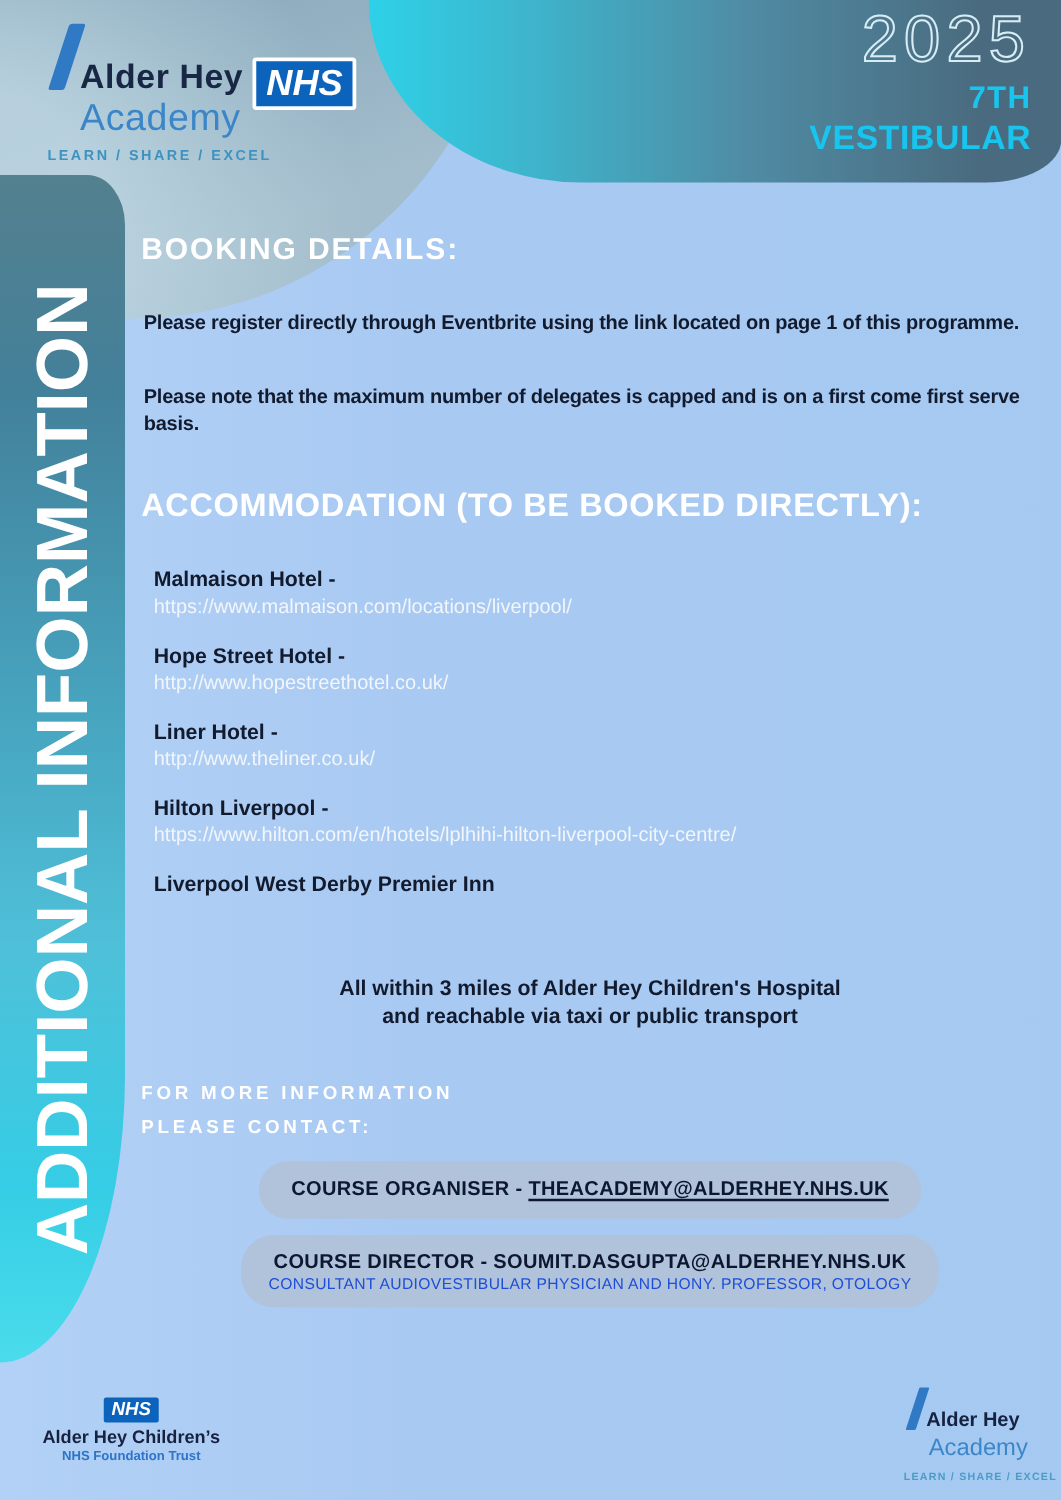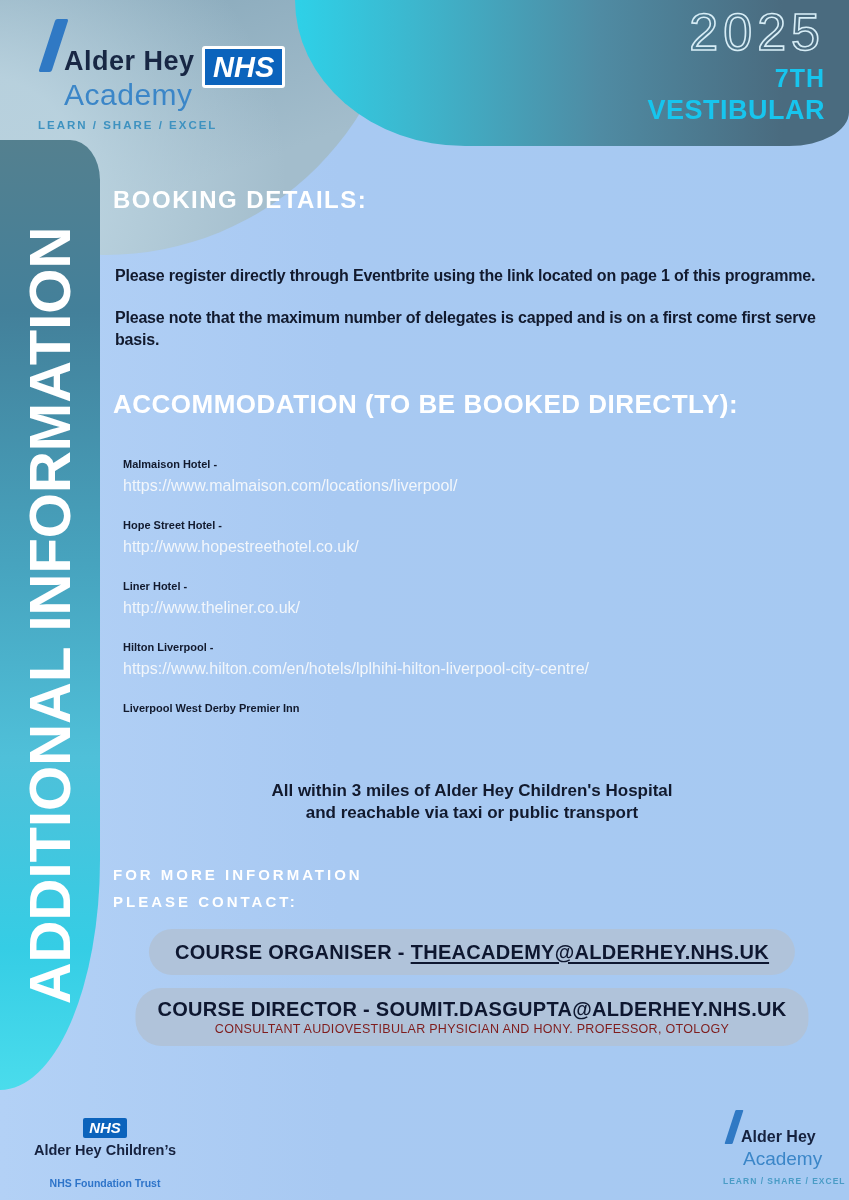--- a/index.html
+++ b/index.html
@@ -44,42 +44,42 @@
   .year{font-size:52px;font-weight:400;letter-spacing:5px;line-height:1.0;
     color:transparent;text-align:right;-webkit-text-stroke:1.6px #d7edf6;}
   .edition{margin-top:6px;font-size:25px;font-weight:800;color:#17c5ee;letter-spacing:1px;}
   .course{margin-top:2px;font-size:27px;font-weight:800;color:#17c5ee;letter-spacing:.5px;}
 
   
   .content{position:absolute;left:113px;top:0;width:718px;z-index:5;}
   .h-white{color:#ffffff;font-weight:700;}
   .h-booking{position:absolute;top:186px;width:100%;font-size:24px;letter-spacing:1.5px;}
   .para{position:absolute;left:2px;width:715px;font-size:16px;font-weight:700;color:#121a2e;line-height:1.35;letter-spacing:-0.2px;}
-  .p1{top:265px;}
+  .p1{top:248px;}
   .p2{top:307px;}
   .h-accom{position:absolute;top:389px;width:100%;font-size:26px;letter-spacing:.5px;}
   .hotels{position:absolute;left:10px;top:453px;width:706px;display:flex;flex-direction:column;gap:17px;}
-  .hotel-name{font-size:11px;font-weight:700;color:#121a2e;line-height:22px;}
+  .hotel-name{font-size:17px;font-weight:700;color:#121a2e;line-height:22px;}
   .hotel-url{font-size:16px;font-weight:400;color:#f2f6fb;line-height:22px;overflow-wrap:break-word;}
   .note{position:absolute;top:780px;width:100%;text-align:center;font-size:17px;font-weight:700;color:#121a2e;line-height:22px;}
   .h-contact{position:absolute;top:861px;width:100%;font-size:15px;letter-spacing:3px;line-height:27px;}
   .pill{position:absolute;left:50%;transform:translateX(-50%);background:#b0c3da;border-radius:26px;
     display:flex;flex-direction:column;align-items:center;justify-content:center;white-space:nowrap;}
   .pill1{top:929px;height:46px;padding:0 26px;}
   .pill2{top:988px;height:58px;padding:0 22px;}
-  .pill-line{font-size:20px;font-weight:700;color:#0e1730;letter-spacing:.3px;}
+  .pill-line{font-size:16px;font-weight:700;color:#0e1730;letter-spacing:.3px;}
   .pill-email-link{text-decoration:underline;text-decoration-thickness:2px;text-underline-offset:3px;}
-  .pill-sub{font-size:12.5px;font-weight:400;color:#7f1d1d;letter-spacing:.3px;margin-top:1px;}
+  .pill-sub{font-size:12.5px;font-weight:400;color:#1d4ed8;letter-spacing:.3px;margin-top:1px;}
 
   
   .trust-logo{position:absolute;left:30px;top:1118px;width:150px;text-align:center;z-index:5;}
   .trust-nhs{display:inline-block;background:#0b63bc;color:#ffffff;font-style:italic;font-weight:800;
     font-size:15px;line-height:20px;padding:0 6px;border-radius:2px;}
   .trust-line1{margin-top:4px;font-size:14.5px;font-weight:700;color:#16223f;}
-  .trust-line2{margin-top:19px;font-size:10.5px;font-weight:700;color:#2e74c9;}
+  .trust-line2{margin-top:1px;font-size:10.5px;font-weight:700;color:#2e74c9;}
   .logo-academy-bottom{position:absolute;left:697px;top:1106px;width:135px;z-index:5;}
   .fa-slash{position:absolute;left:33px;top:4px;width:8px;height:34px;background:#3079c4;transform:skewX(-18deg);border-radius:1px;}
   .fa-name1{position:absolute;left:44px;top:22px;font-size:16px;font-weight:600;color:#16223f;}
   .fa-name2{position:absolute;left:46px;top:42px;font-size:19px;font-weight:500;color:#3b86c8;}
   .fa-tagline{position:absolute;left:26px;top:70px;font-size:8.5px;font-weight:700;color:#4a9cc6;letter-spacing:1px;white-space:nowrap;}
 </style>
 </head>
 <body>
 
 <div class="page">

